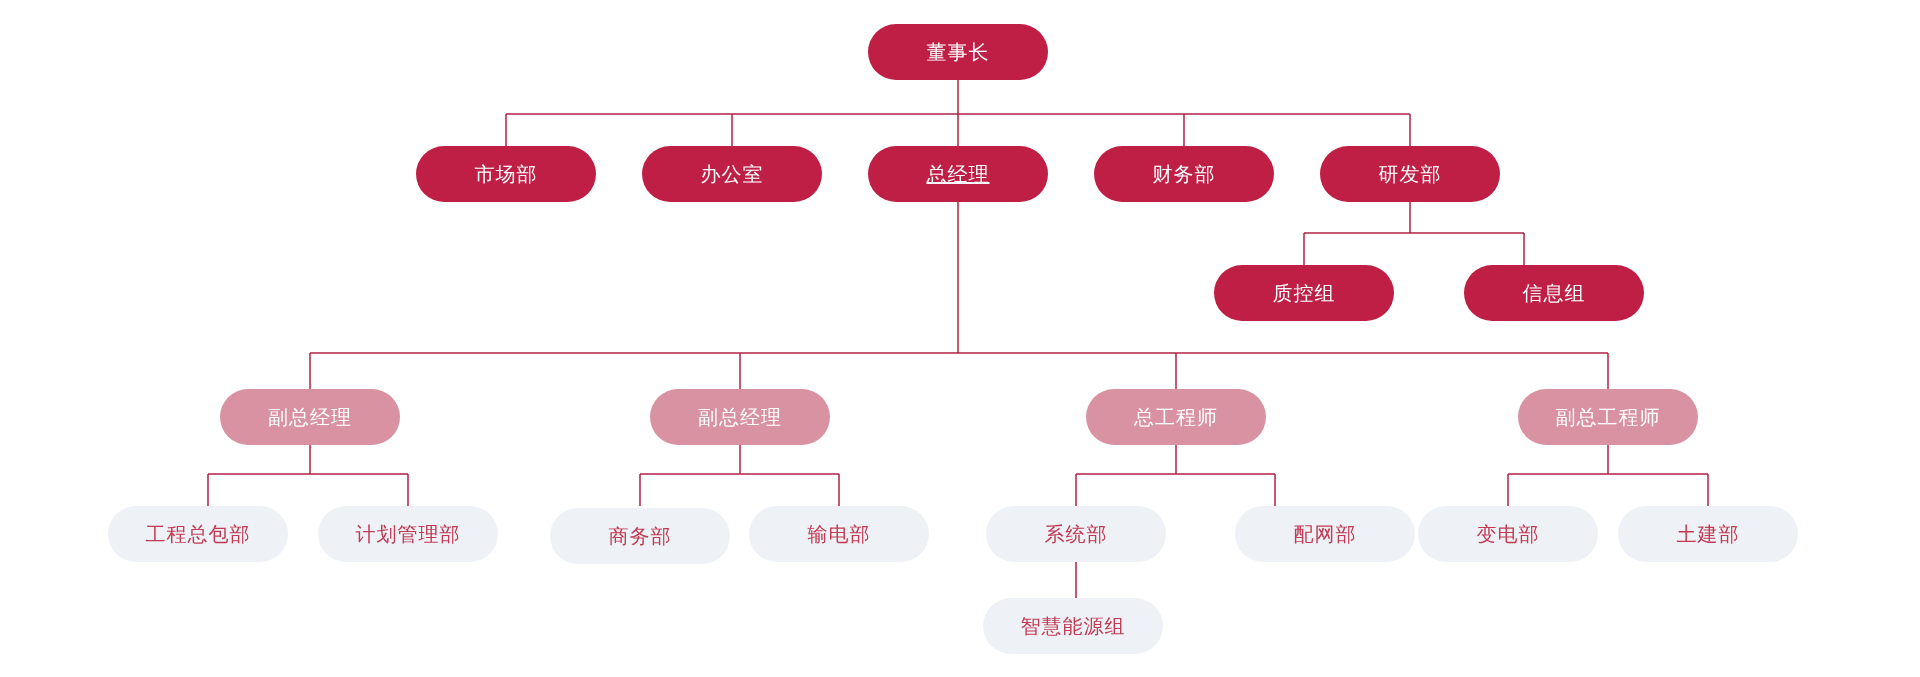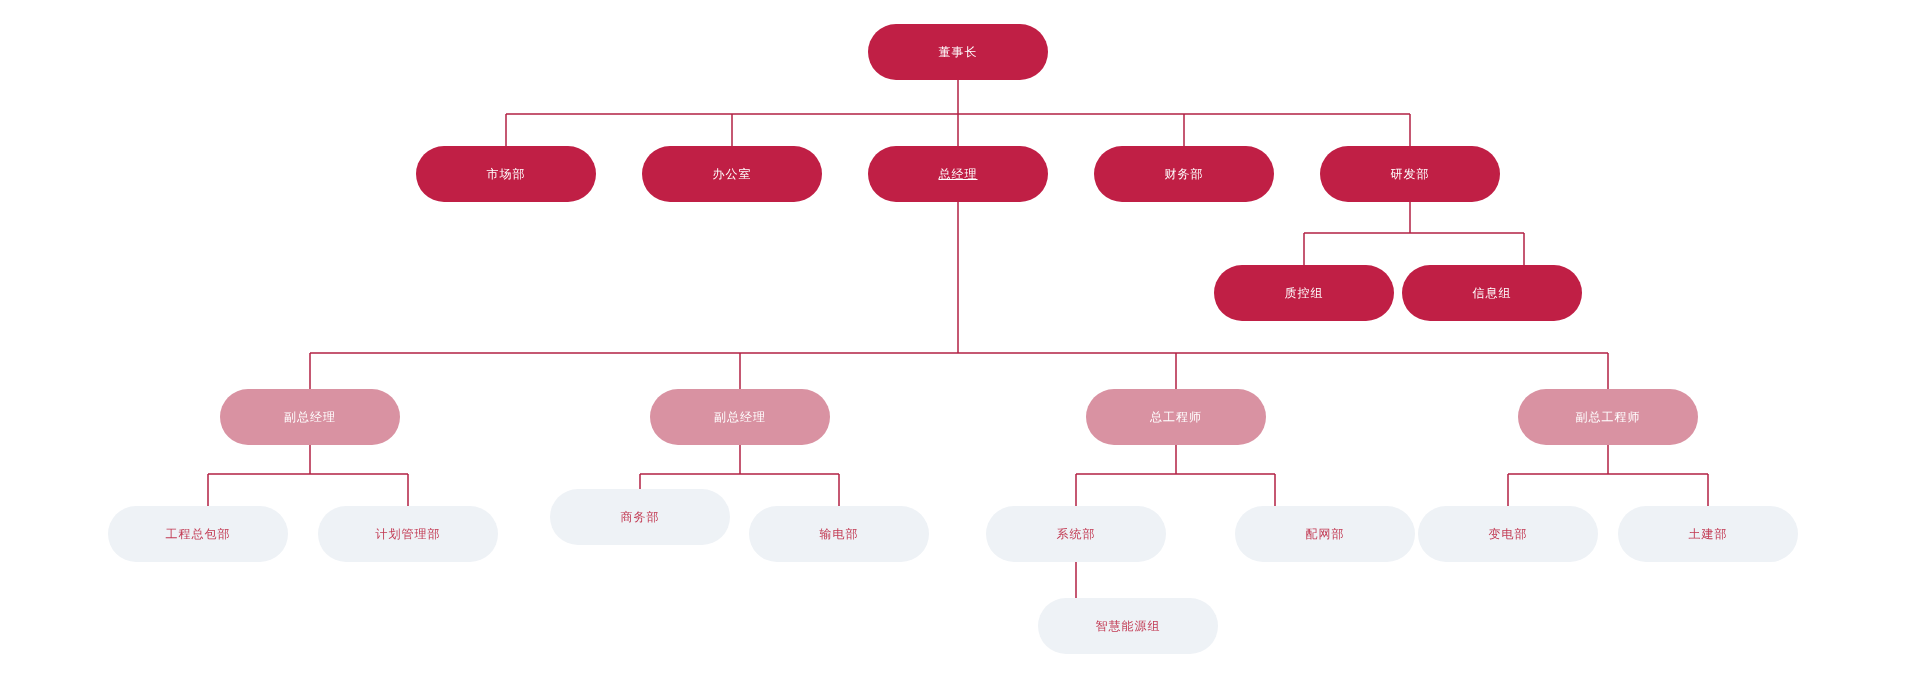--- a/index.html
+++ b/index.html
@@ -27,21 +27,21 @@
     stroke-width: 1.5;
   }
   .pill {
     position: absolute;
     width: 180px;
     height: 56px;
     border-radius: 28px;
     display: flex;
     align-items: center;
     justify-content: center;
-    font-size: 12px;
+    font-size: 20px;
     font-weight: 500;
     letter-spacing: 1px;
     white-space: nowrap;
     box-sizing: border-box;
     cursor: default;
   }
   .pill.dark {
     background: var(--dark-bg, #c01f45);
     color: var(--dark-text, #ffffff);
   }
@@ -109,56 +109,56 @@
       </div>
       <div class="pill dark" style="left: 1094px; top: 146px;">
         <span>财务部</span>
       </div>
       <div class="pill dark" style="left: 1320px; top: 146px;">
         <span>研发部</span>
       </div>
       <div class="pill dark" style="left: 1214px; top: 265px;">
         <span>质控组</span>
       </div>
-      <div class="pill dark" style="left: 1402px; top: 265px;">
+      <div class="pill dark" style="left: 1464px; top: 265px;">
         <span>信息组</span>
       </div>
       <div class="pill mid" style="left: 220px; top: 389px;">
         <span>副总经理</span>
       </div>
       <div class="pill mid" style="left: 650px; top: 389px;">
         <span>副总经理</span>
       </div>
       <div class="pill mid" style="left: 1086px; top: 389px; justify-content: center;">
         <span>总工程师</span>
       </div>
       <div class="pill mid" style="left: 1518px; top: 389px;">
         <span>副总工程师</span>
       </div>
       <div class="pill light" style="left: 108px; top: 506px;">
         <span>工程总包部</span>
       </div>
       <div class="pill light" style="left: 318px; top: 506px;">
         <span>计划管理部</span>
       </div>
-      <div class="pill light" style="left: 550px; top: 489px;">
+      <div class="pill light" style="left: 550px; top: 508px;">
         <span>商务部</span>
       </div>
       <div class="pill light" style="left: 749px; top: 506px;">
         <span>输电部</span>
       </div>
       <div class="pill light" style="left: 986px; top: 506px;">
         <span>系统部</span>
       </div>
       <div class="pill light" style="left: 1235px; top: 506px;">
         <span>配网部</span>
       </div>
       <div class="pill light" style="left: 1418px; top: 506px; text-align: center;">
         <span>变电部</span>
       </div>
       <div class="pill light" style="left: 1618px; top: 506px;">
         <span>土建部</span>
       </div>
-      <div class="pill light" style="left: 1038px; top: 598px;">
+      <div class="pill light" style="left: 983px; top: 598px;">
         <span>智慧能源组</span>
       </div>
     </div>
 </div>
 
 </body></html>

